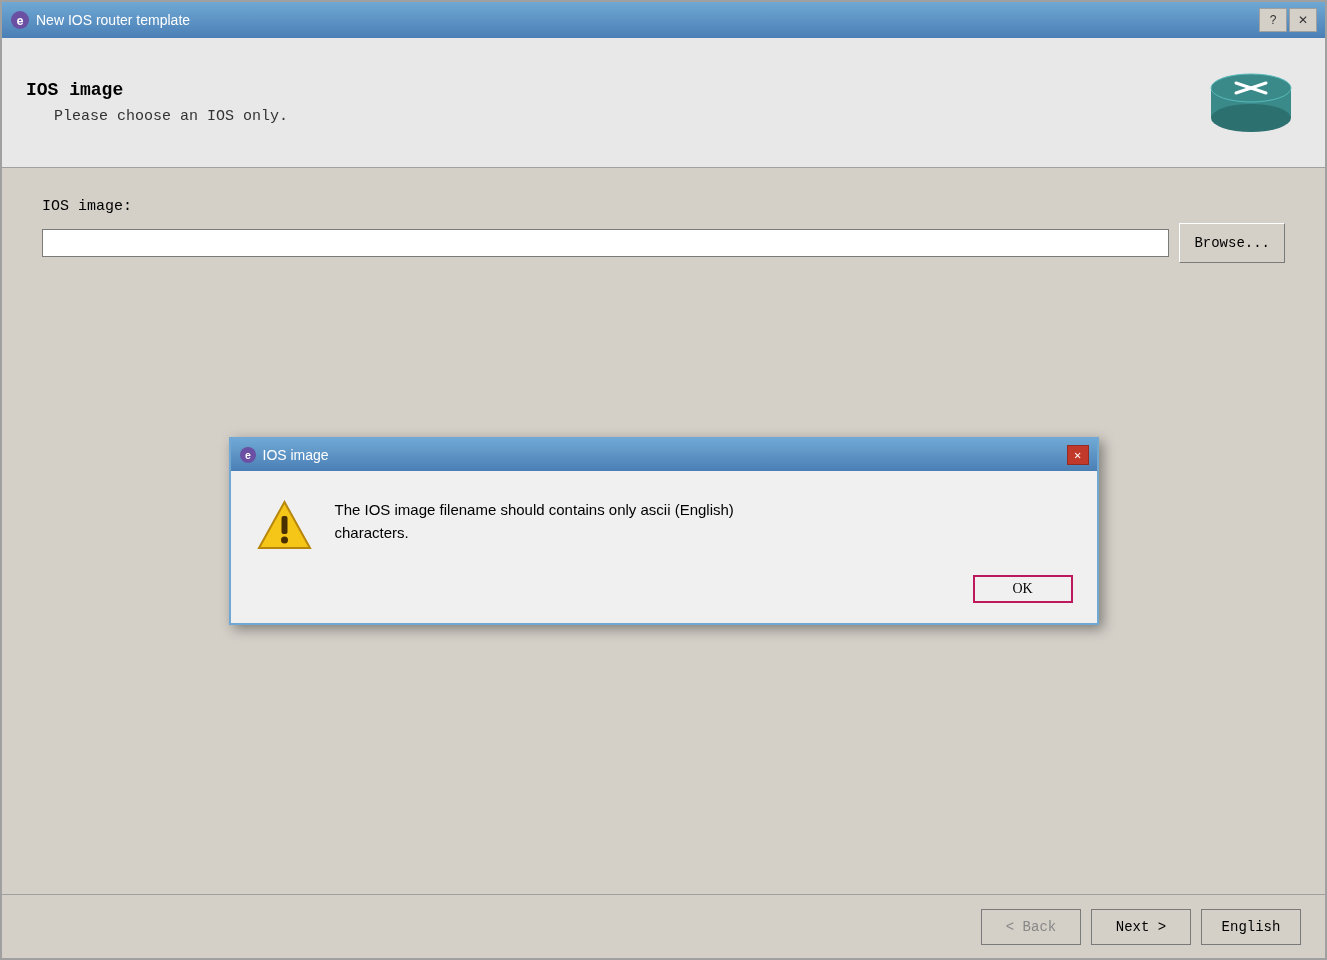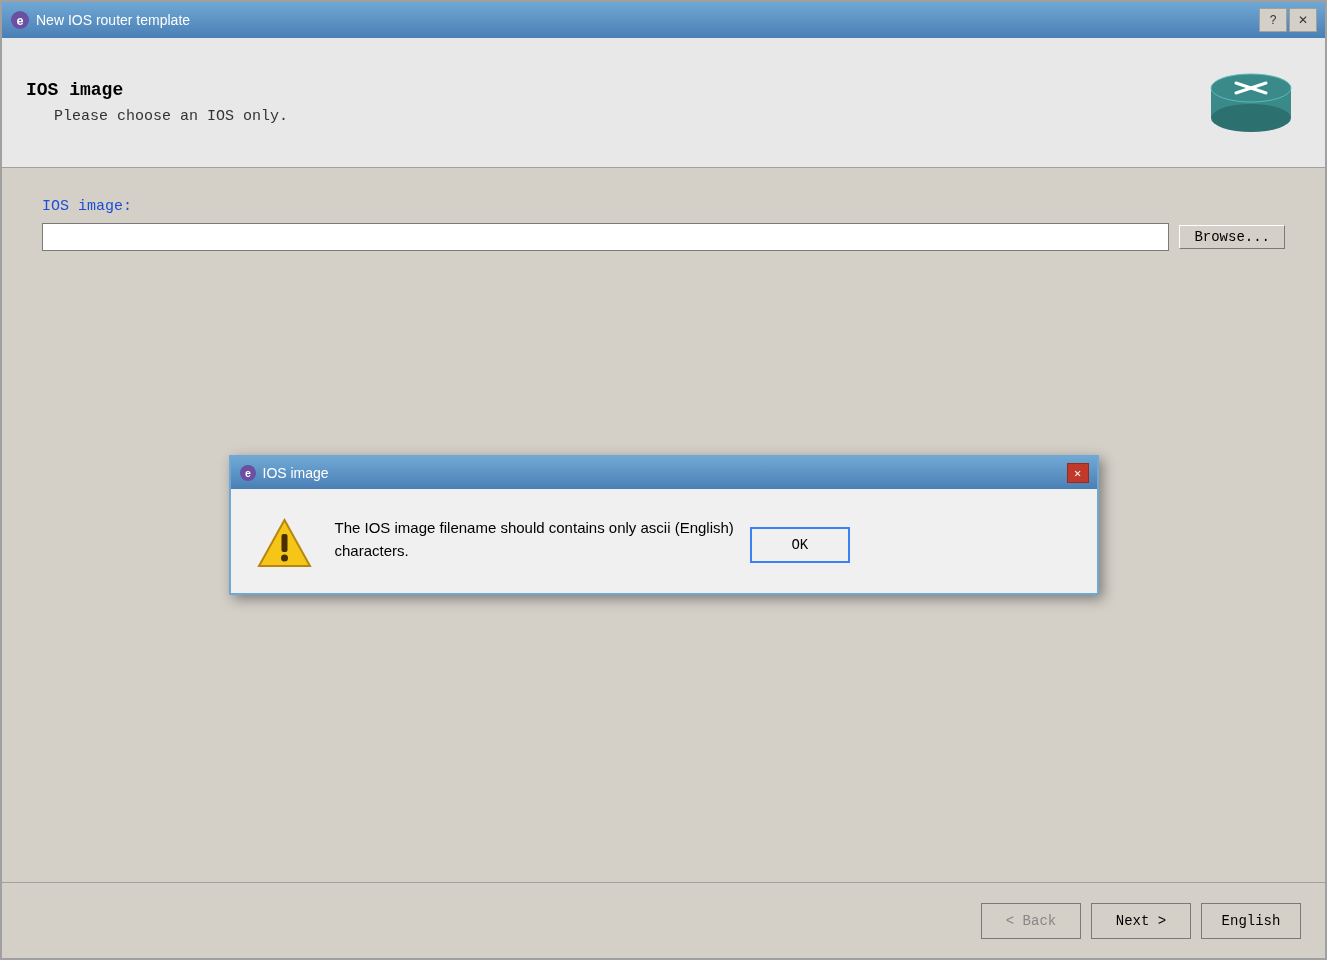--- a/index.html
+++ b/index.html
@@ -102,58 +102,58 @@
     .content-area {
       flex: 1;
       background: #d4d0c8;
       padding: 30px 40px;
       position: relative;
     }
 
     .ios-image-label {
       font-family: 'Courier New', Courier, monospace;
       font-size: 15px;
-      color: #1d4ed8;
+      color: #000000;
       margin-bottom: 8px;
     }
 
     .ios-image-row {
       display: flex;
       align-items: center;
       gap: 10px;
     }
 
     .ios-image-input {
       flex: 1;
       height: 28px;
       background: white;
       border: 1px solid #7a7a7a;
       padding: 2px 4px;
       font-family: 'Courier New', Courier, monospace;
       font-size: 14px;
     }
 
     .browse-button {
-      height: 24px;
+      height: 40px;
       padding: 2px 14px;
       background: #d4d0c8;
       border: 1px solid #7a7a7a;
       border-top: 1px solid #ffffff;
       border-left: 1px solid #ffffff;
       font-family: 'Courier New', Courier, monospace;
       font-size: 14px;
       cursor: pointer;
       white-space: nowrap;
     }
 
     
     .footer-area {
       background: #d4d0c8;
       border-top: 1px solid #a0a0a0;
-      height: 76px;
+      height: 64px;
       display: flex;
       align-items: center;
       justify-content: flex-end;
       padding: 0 24px;
       gap: 10px;
       flex-shrink: 0;
     }
 
     .footer-button {
       height: 36px;
@@ -216,23 +216,22 @@
       justify-content: center;
       cursor: pointer;
       color: white;
       font-size: 12px;
       font-weight: bold;
     }
 
     .dialog-body {
       padding: 24px 24px 20px 24px;
       display: flex;
-      flex-direction: row;
+      flex-direction: column;
       gap: 16px;
-      align-items: center;
     }
 
     .dialog-content-row {
       display: flex;
       align-items: flex-start;
       gap: 20px;
     }
 
     .warning-icon-container {
       width: 60px;
@@ -252,26 +251,26 @@
       padding-top: 4px;
     }
 
     .dialog-ok-row {
       display: flex;
       justify-content: flex-end;
       padding-top: 4px;
     }
 
     .ok-button {
-      height: 36px;
+      height: 28px;
       min-width: 100px;
       padding: 4px 20px;
       background: #f0f0f0;
-      border: 2px solid #3b82f6;
-      font-family: Liberation Mono, monospace;
+      border: 2px solid #be185d;
+      font-family: Liberation Serif, serif;
       font-size: 14px;
       cursor: pointer;
     }
 
     
     .warning-triangle {
       width: 55px;
       height: 50px;
     }
   </style>

